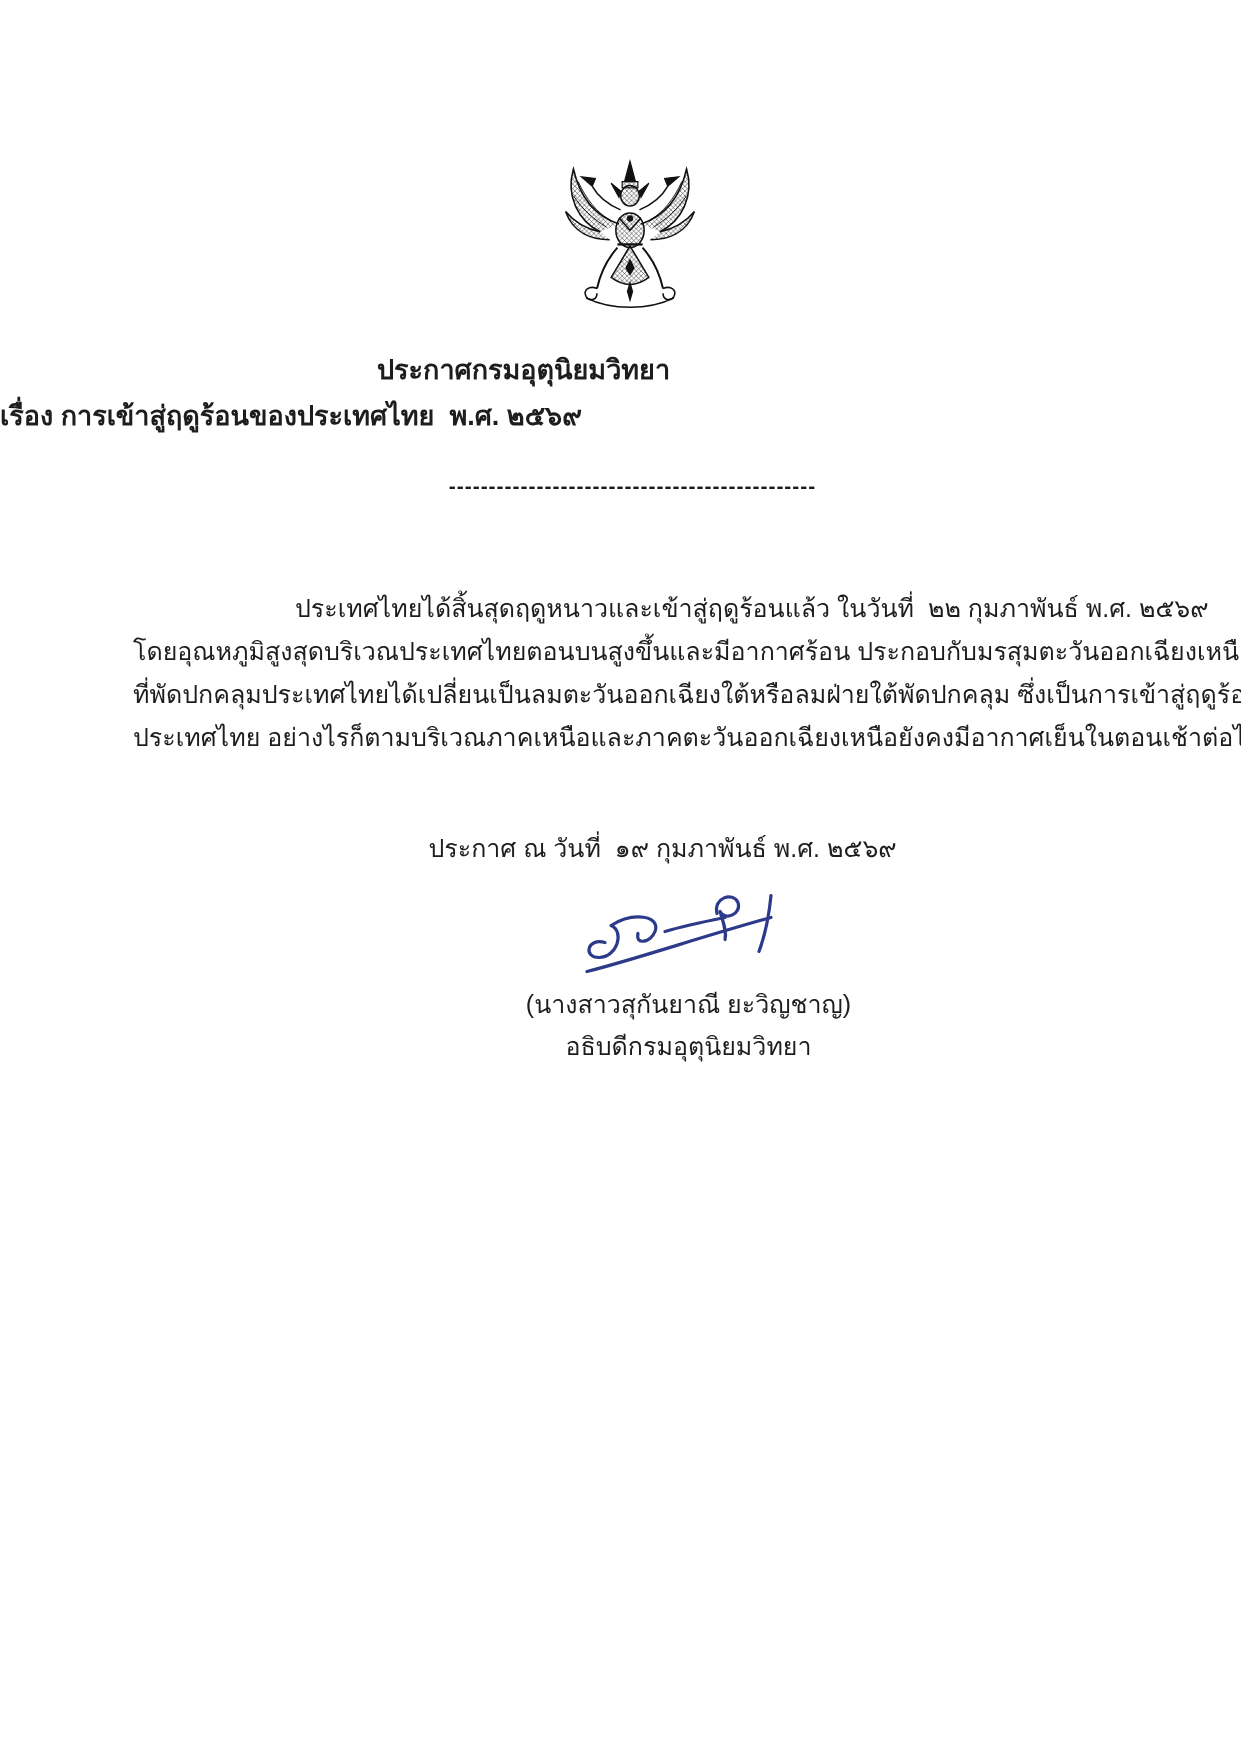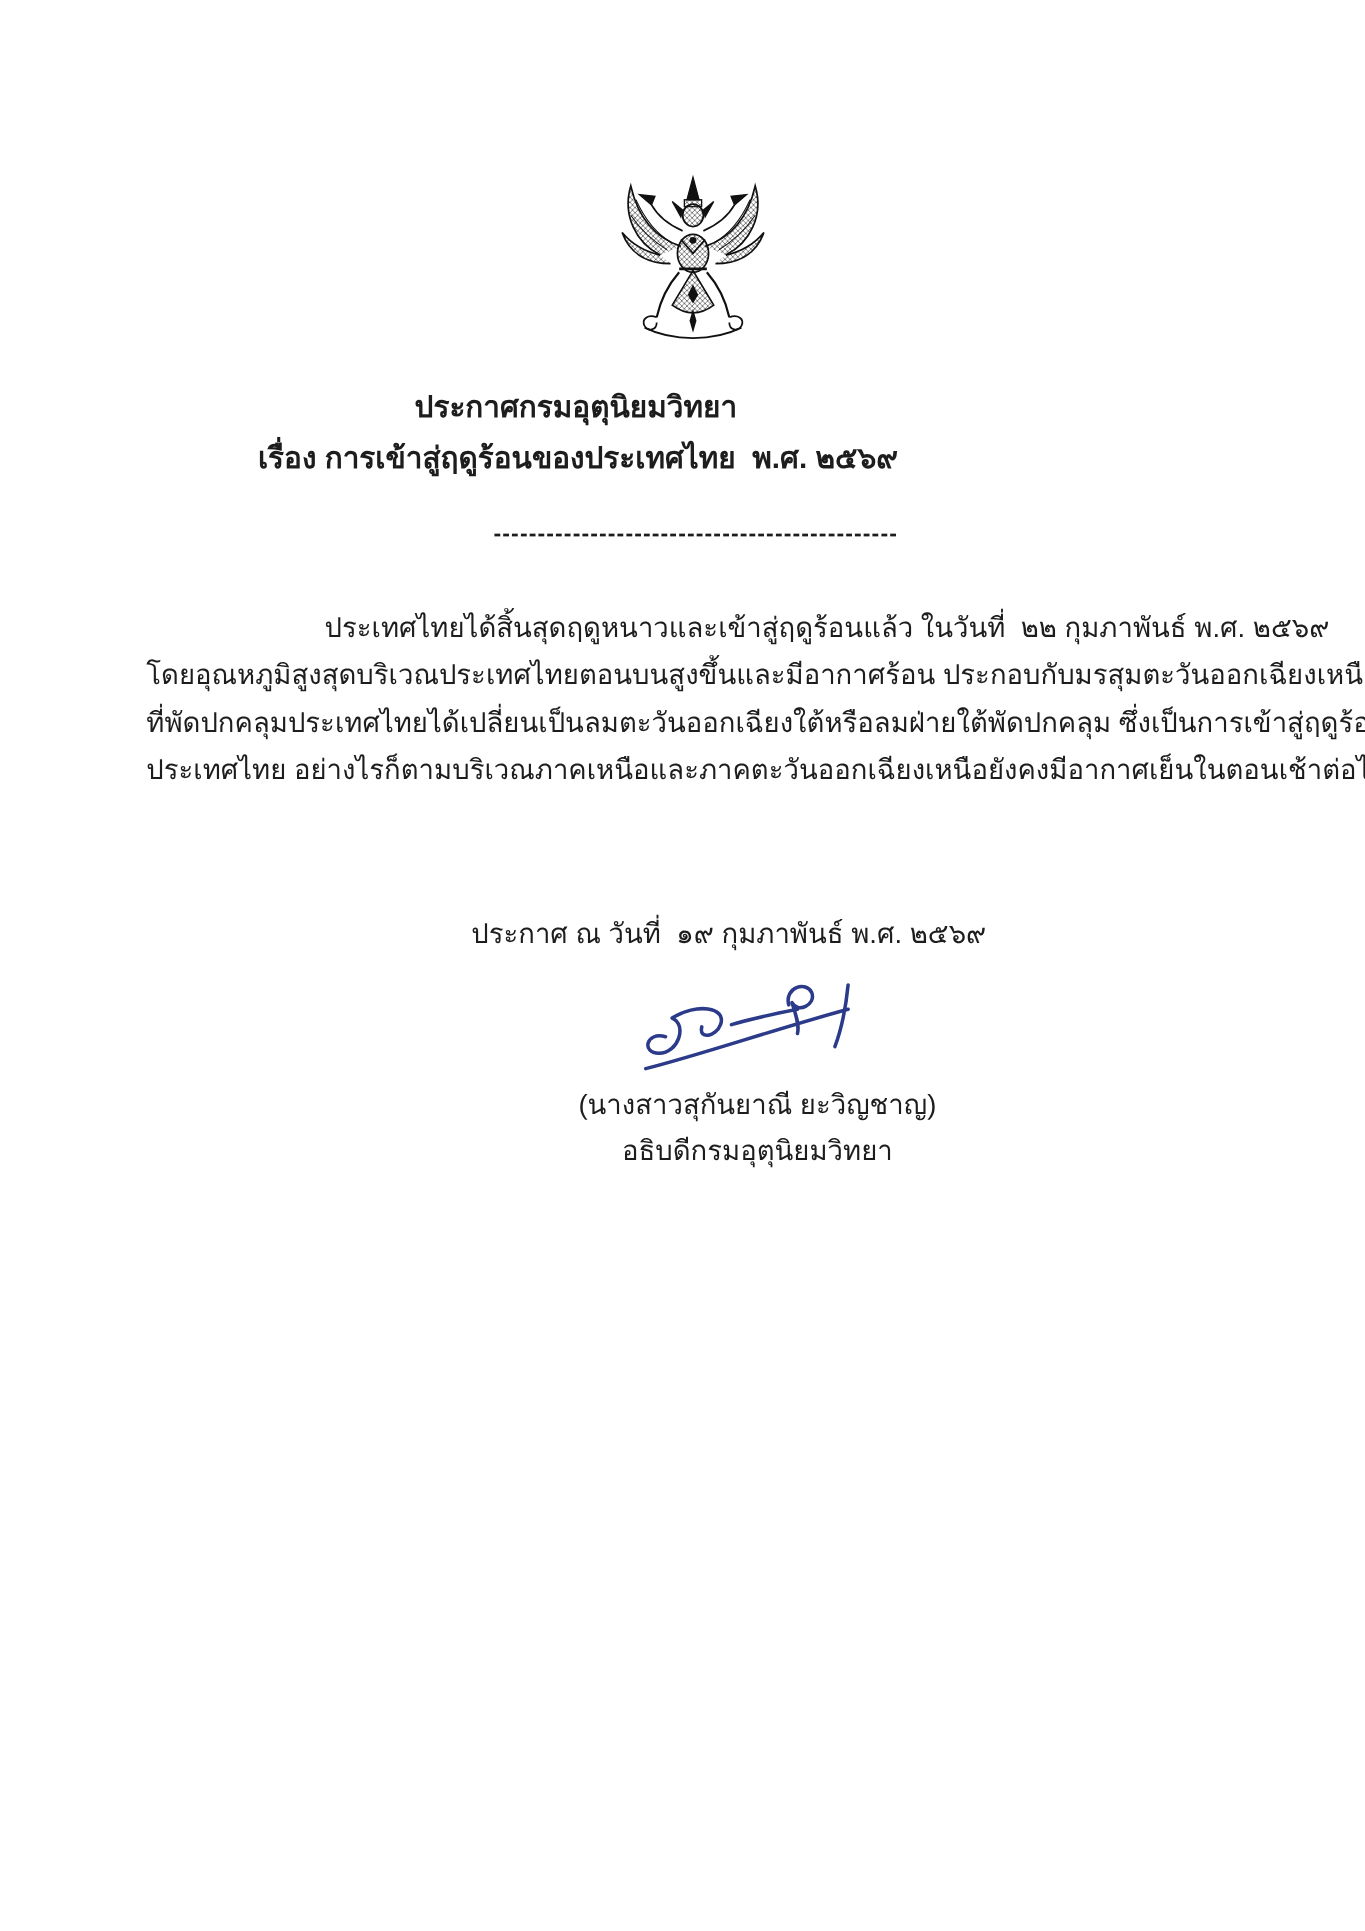--- a/index.html
+++ b/index.html
@@ -11,31 +11,31 @@
     background:var(--paper); overflow:hidden;
   }
   .abs { position:absolute; }
   .emblem { left:550px; top:158px; width:160px; height:165px; }
   .emblem svg { width:100%; height:100%; }
   .title {
     left:0; top:348px; width:1047px; text-align:center;
     font-size:27px; font-weight:bold; white-space:pre-wrap;
   }
   .subject {
-    left:0; top:394px; width:1051px; text-align:center;
+    left:0; top:394px; width:1051px; 
     font-size:27px; font-weight:bold; white-space:pre-wrap;
   }
   .divider {
     left:0; top:474px; width:1241px; text-align:center;
     font-size:21px; font-weight:bold; letter-spacing:1px;
     transform:translateX(12px); white-space:pre;
   }
   .bodytext { left:133px; top:550px; width:995px; font-size:25px; }
   .bodytext .line { height:43px; line-height:43px; white-space:pre; }
-  .bodytext .indent { padding-left:162px; }
+  .bodytext .indent { padding-left:162px;margin-top:37px; }
   .dateline {
     left:0; top:828px; width:1241px; text-align:center;
     font-size:25px; transform:translateX(42px); white-space:pre-wrap;
   }
   .signature { left:575px; top:886px; width:220px; height:108px; }
   .signature svg { width:100%; height:100%; }
   .signer-name {
     left:0; top:984px; width:1241px; text-align:center;
     font-size:25px; transform:translateX(68px); white-space:pre-wrap;
   }

